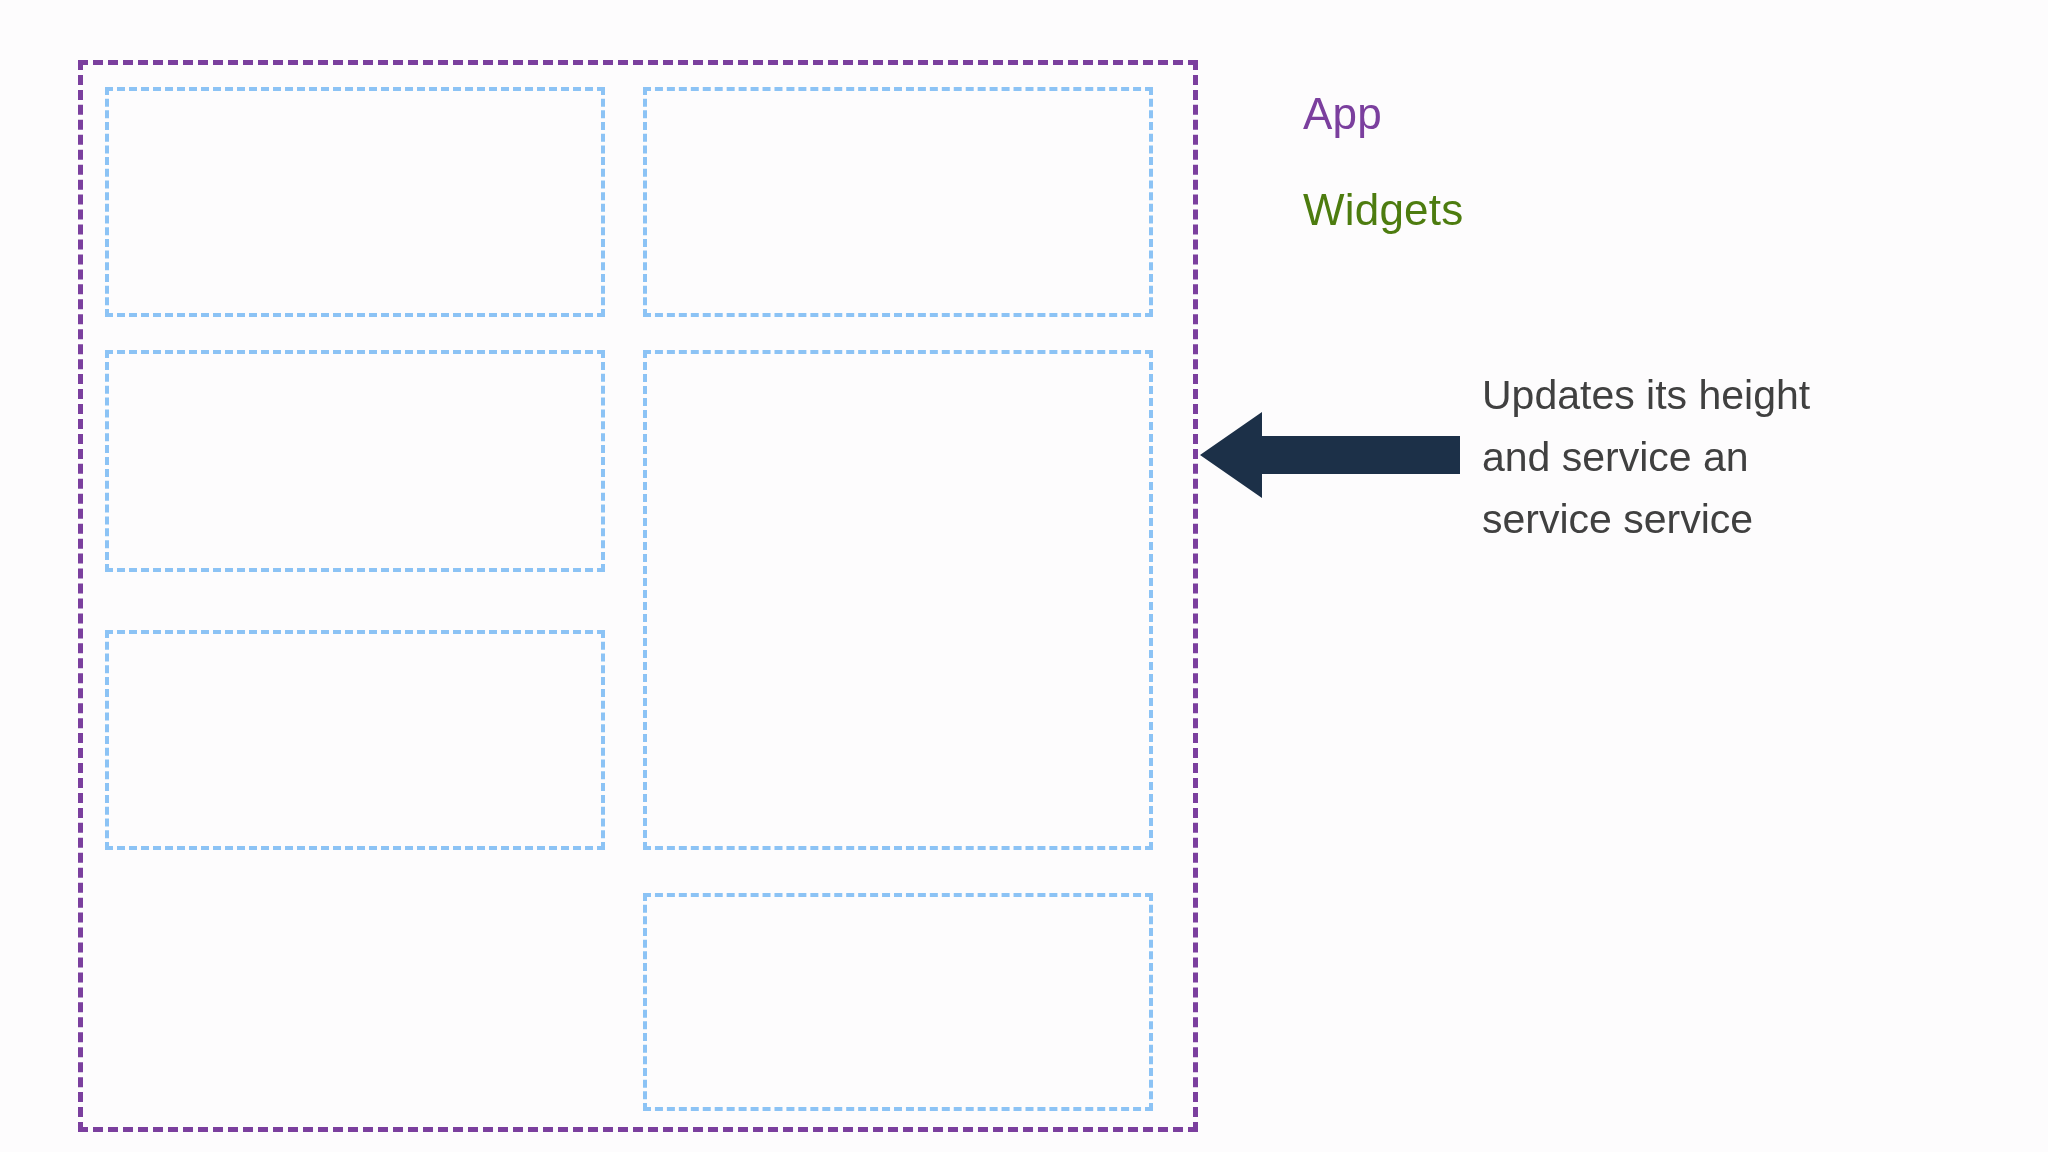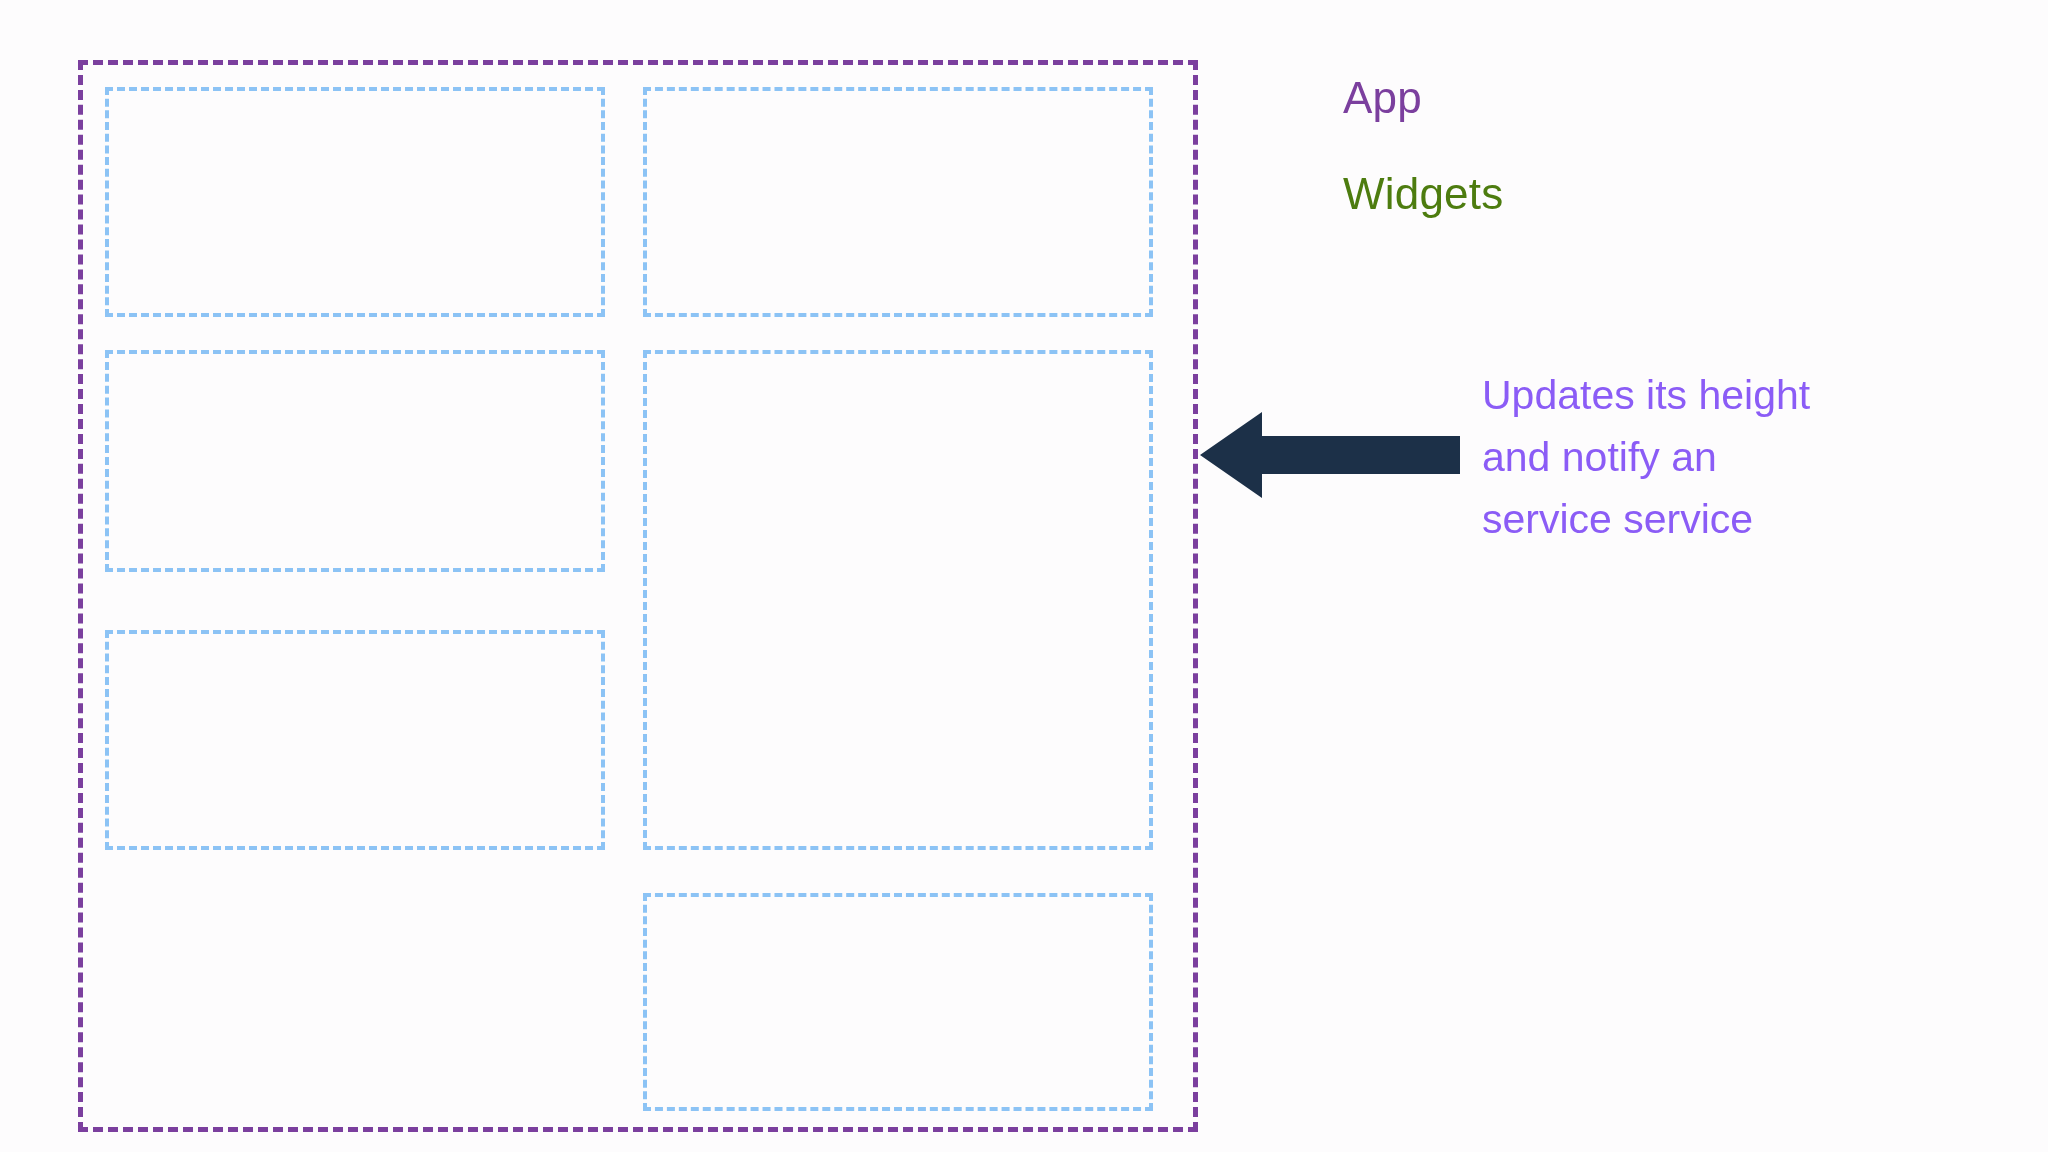--- a/index.html
+++ b/index.html
@@ -34,23 +34,22 @@
   .widget-box {
     position: absolute;
     border: 4px dashed #8CC3F5;
     background: transparent;
   }
 
   
   .legend {
     position: absolute;
     left: 1303px;
-    top: 76px;
+    top: 92px;
     width: 420px;
-    margin-left: 40px;
   }
   .legend-item {
     font-size: 44px;
     line-height: 1.0;
     letter-spacing: 0.2px;
     white-space: nowrap;
   }
   .legend-app {
     color: #7B3F9E;
     margin-bottom: 52px;
@@ -68,21 +67,21 @@
     height: 90px;
   }
   .arrow-wrap svg { display: block; }
 
   
   .annotation {
     position: absolute;
     left: 1482px;
     top: 364px;
     width: 470px;
-    color: #8b5cf6;
+    color: #404040;
     font-size: 41px;
     line-height: 62px;
   }
   .annotation .ln { display: block; white-space: nowrap; }
 </style>
 </head>
 <body>
 
 <div id="stage">
 
@@ -101,17 +100,17 @@
   </div>
 
   <div class="arrow-wrap">
     <svg width="260" height="90" viewBox="0 0 260 90" xmlns="http://www.w3.org/2000/svg">
       <polygon points="0,45 62,2 62,26 260,26 260,64 62,64 62,88" fill="#1C3048"></polygon>
     </svg>
   </div>
 
   <div class="annotation">
     <span class="ln">Updates its height</span>
-    <span class="ln">and notify an</span>
+    <span class="ln">and service an</span>
     <span class="ln">service service</span>
   </div>
 
 </div>
 
 </body></html>

